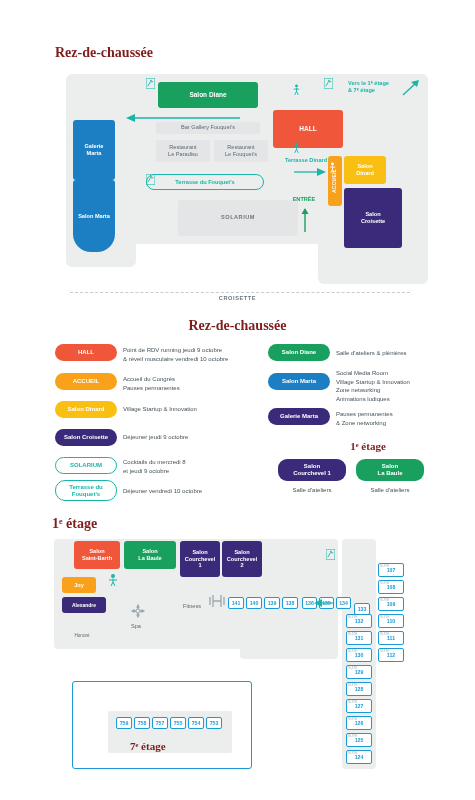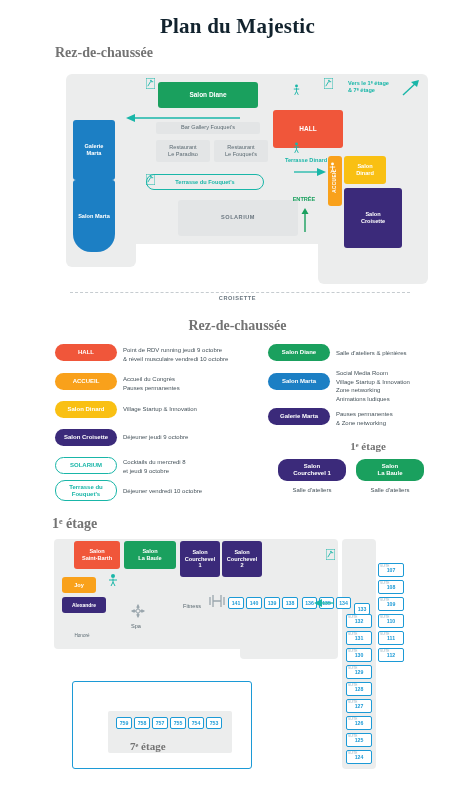--- a/index.html
+++ b/index.html
@@ -1,21 +1,21 @@
 <!DOCTYPE html>
 <html><head>
 <meta charset="utf-8">
 <style>
   html,body{margin:0;padding:0;}
   body{width:475px;height:800px;background:#ffffff;font-family:"Liberation Sans",sans-serif;color:#333;overflow:hidden;}
   .page{position:relative;width:475px;height:800px;}
 
   .title{position:absolute;top:14px;left:0;width:475px;text-align:center;font-family:"Liberation Serif",serif;font-weight:bold;font-size:21px;color:#12232e;letter-spacing:.2px;}
 
-  .sec-title{position:absolute;font-family:"Liberation Serif",serif;font-weight:bold;font-size:14px;color:#737373;}
+  .sec-title{position:absolute;font-family:"Liberation Serif",serif;font-weight:bold;font-size:14px;color:#7f1d1d;}
 
   
   .plan{position:absolute;}
   .rc-plan{left:28px;top:62px;width:420px;height:250px;}
   .shape{position:absolute;box-sizing:border-box;}
   .grey{background:#eceded;}
   .room{position:absolute;box-sizing:border-box;color:#fff;display:flex;align-items:center;justify-content:center;text-align:center;font-size:6.5px;font-weight:bold;line-height:1.25;border-radius:3px;}
   .room.small{font-size:5.6px;}
   .lbl{position:absolute;font-size:5.6px;color:#5b6a72;text-align:center;line-height:1.25;}
   .lbl.b{font-weight:bold;}
@@ -35,21 +35,20 @@
   .room-num .sub{position:absolute;left:1px;top:0px;font-size:3.2px;color:#9fb3bf;font-weight:normal;}
 
   .dashed{position:absolute;border-top:1px dashed #c6ccd0;}
   .cro{position:absolute;font-size:5.6px;font-weight:bold;color:#6b7780;letter-spacing:.6px;}
 </style>
 </head>
 <body>
 
 <div class="page">
 
-  <div class="title">Plan du Majestic</div>
 
   <div class="sec-title" style="left:55px;top:45px;">Rez-de-chaussée</div>
 
   <div class="plan rc-plan">
 
     <div class="shape grey" style="left:38px;top:12px;width:320px;height:170px;border-radius:6px;"></div>
     <div class="shape grey" style="left:290px;top:12px;width:110px;height:210px;border-radius:6px;"></div>
     <div class="shape grey" style="left:38px;top:75px;width:70px;height:130px;border-radius:6px;"></div>
     <div class="shape" style="left:36px;top:10px;width:366px;height:214px;border:1.5px solid #ffffff;border-radius:8px;"></div>
 

